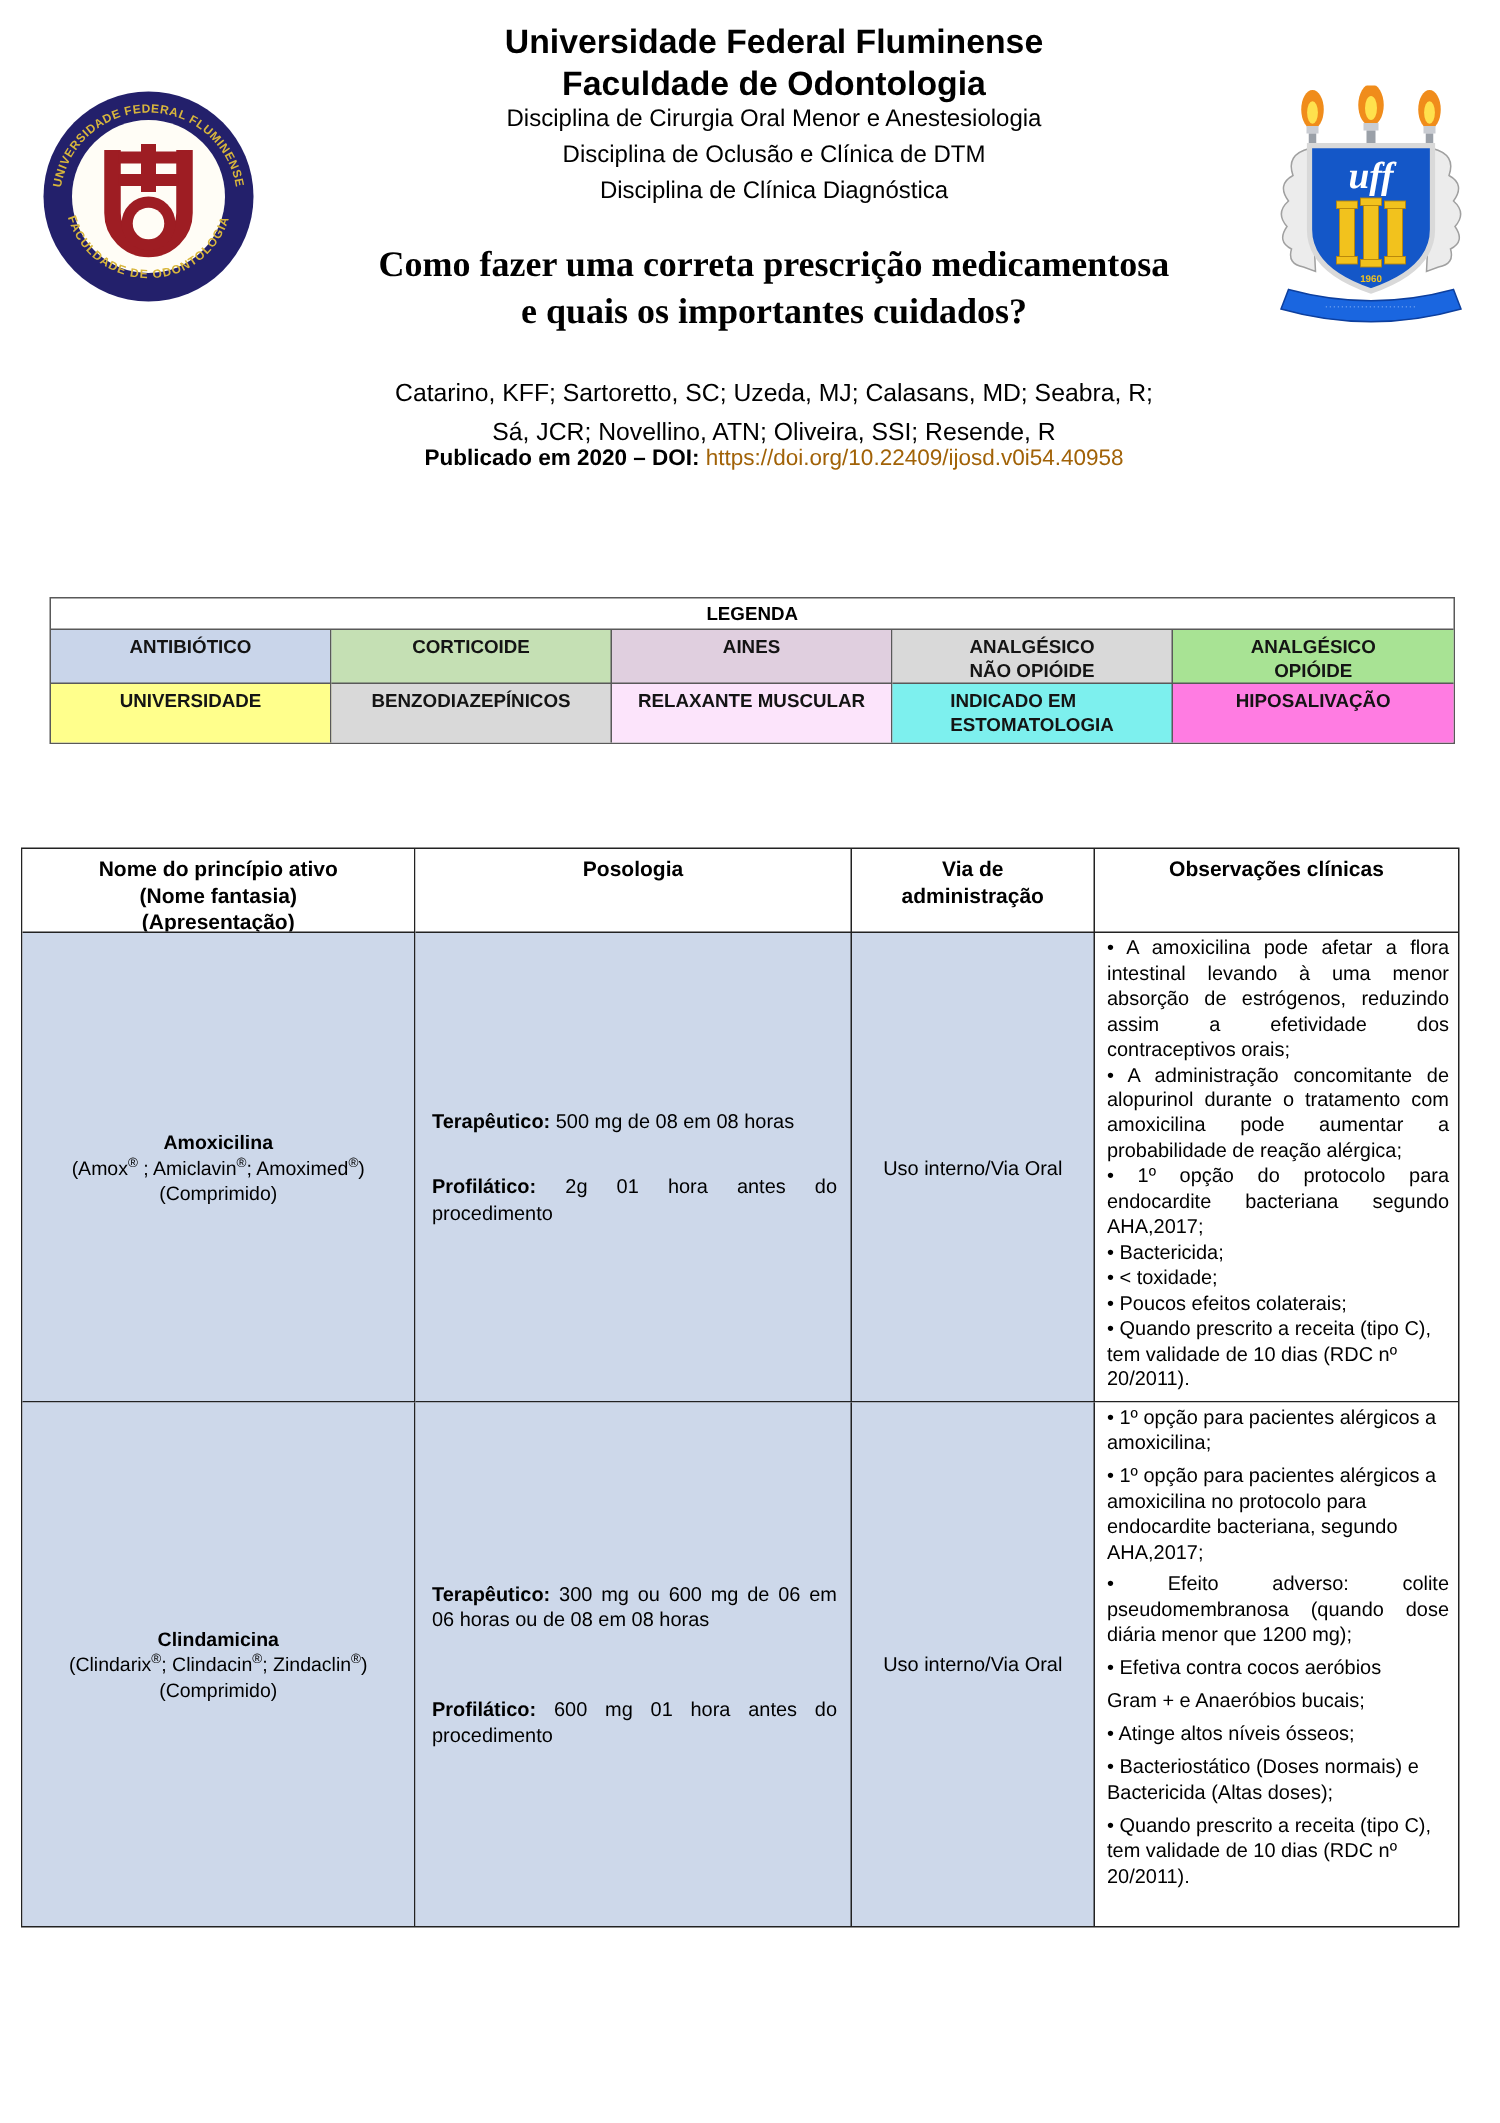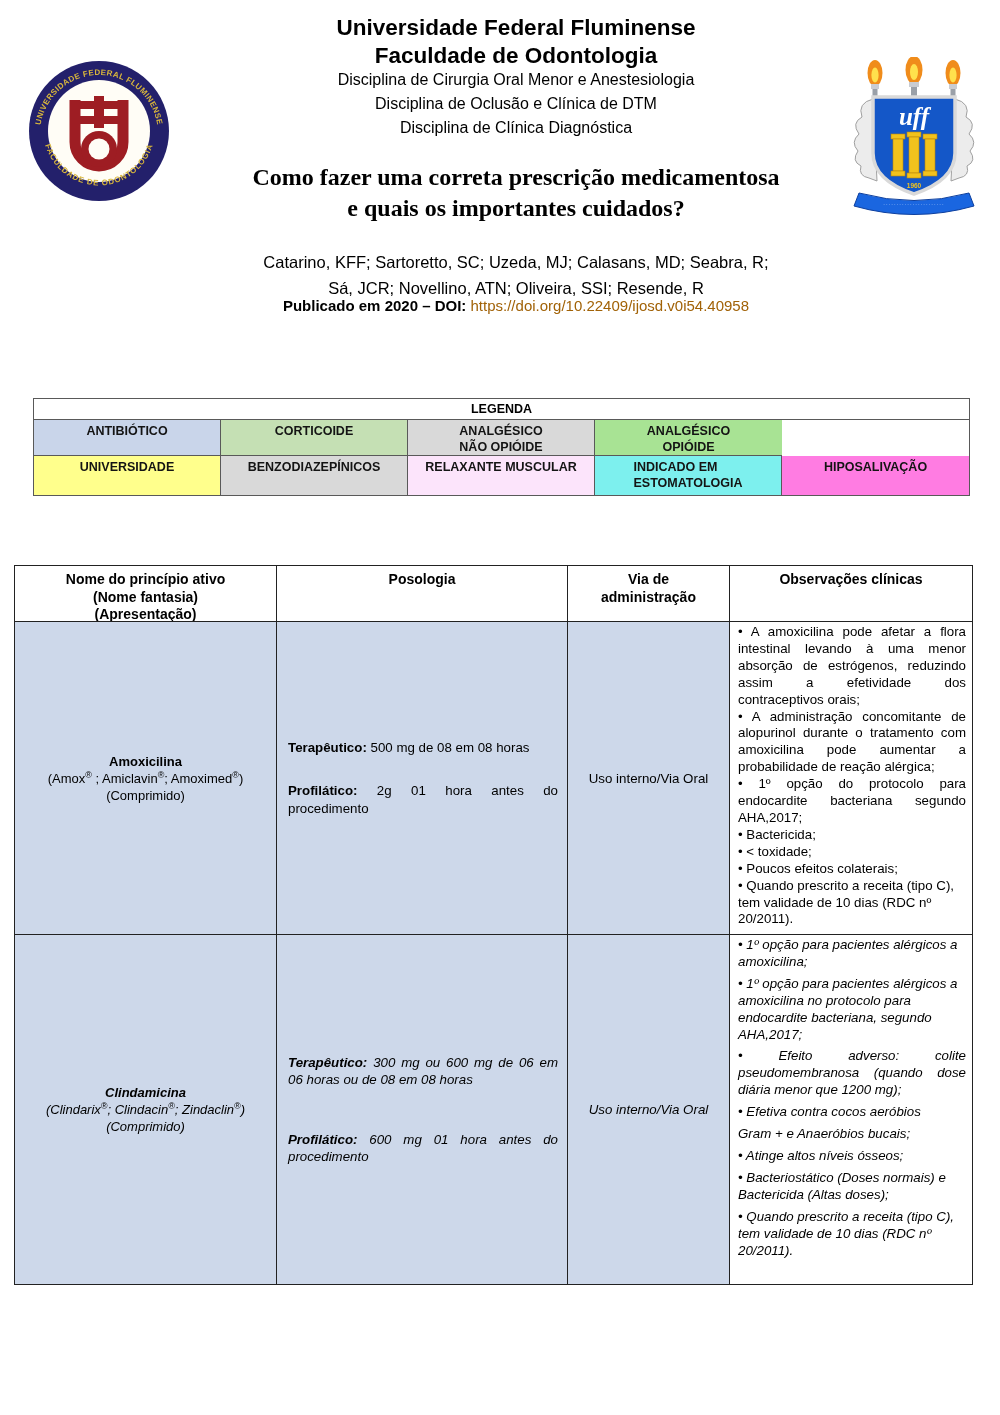--- a/index.html
+++ b/index.html
@@ -36,21 +36,21 @@
   .lrow.r2 .lcell{border-bottom:none;}
   .lcell-inner.left{text-align:left;}
 
   
   .drugtable{position:absolute;left:14px;top:565px;width:959px;
              border:1px solid #222;box-sizing:border-box;}
   .dgrid{display:grid;grid-template-columns:262px 291px 162px 1fr;}
   .dcell{border-right:1px solid #222;border-bottom:1px solid #222;
          box-sizing:border-box;overflow:hidden;}
   .dcell.lastcol{border-right:none;}
-  .dcell.lastrow{border-bottom:none;font-style:italic;}
+  .dcell.lastrow{border-bottom:none;}
   .hcell{height:56px;background:#fff;display:flex;flex-direction:column;
          align-items:center;padding-top:5px;font-size:14px;font-weight:bold;
          line-height:17.5px;text-align:center;}
   .namecell{display:flex;flex-direction:column;justify-content:center;
             align-items:center;text-align:center;font-size:13px;line-height:17px;
             padding:0 6px;}
   .dname{font-weight:bold;font-size:13px;}
   sup{font-size:9px;line-height:0;}
   .poscell{display:flex;flex-direction:column;justify-content:center;
            font-size:13.3px;line-height:17.5px;padding:0 9px 0 11px;}
@@ -165,20 +165,23 @@
 
   <div class="legend">
     <div class="legend-title">LEGENDA</div>
     <div class="lrow r1" id="legend-row-1">
         <div class="lcell" style="background: rgb(201, 213, 234);">
           <div class="lcell-inner">ANTIBIÓTICO</div>
         </div>
         <div class="lcell" style="background: rgb(197, 224, 180);">
           <div class="lcell-inner">CORTICOIDE</div>
         </div>
+        <div class="lcell" style="background: rgb(224, 207, 223);">
+          <div class="lcell-inner">AINES</div>
+        </div>
         <div class="lcell" style="background: rgb(217, 217, 217);">
           <div class="lcell-inner">ANALGÉSICO<br>NÃO OPIÓIDE</div>
         </div>
         <div class="lcell" style="background: rgb(168, 227, 148);">
           <div class="lcell-inner">ANALGÉSICO<br>OPIÓIDE</div>
         </div>
       </div>
     <div class="lrow r2" id="legend-row-2">
         <div class="lcell" style="background: rgb(255, 255, 140);">
           <div class="lcell-inner">UNIVERSIDADE</div>

